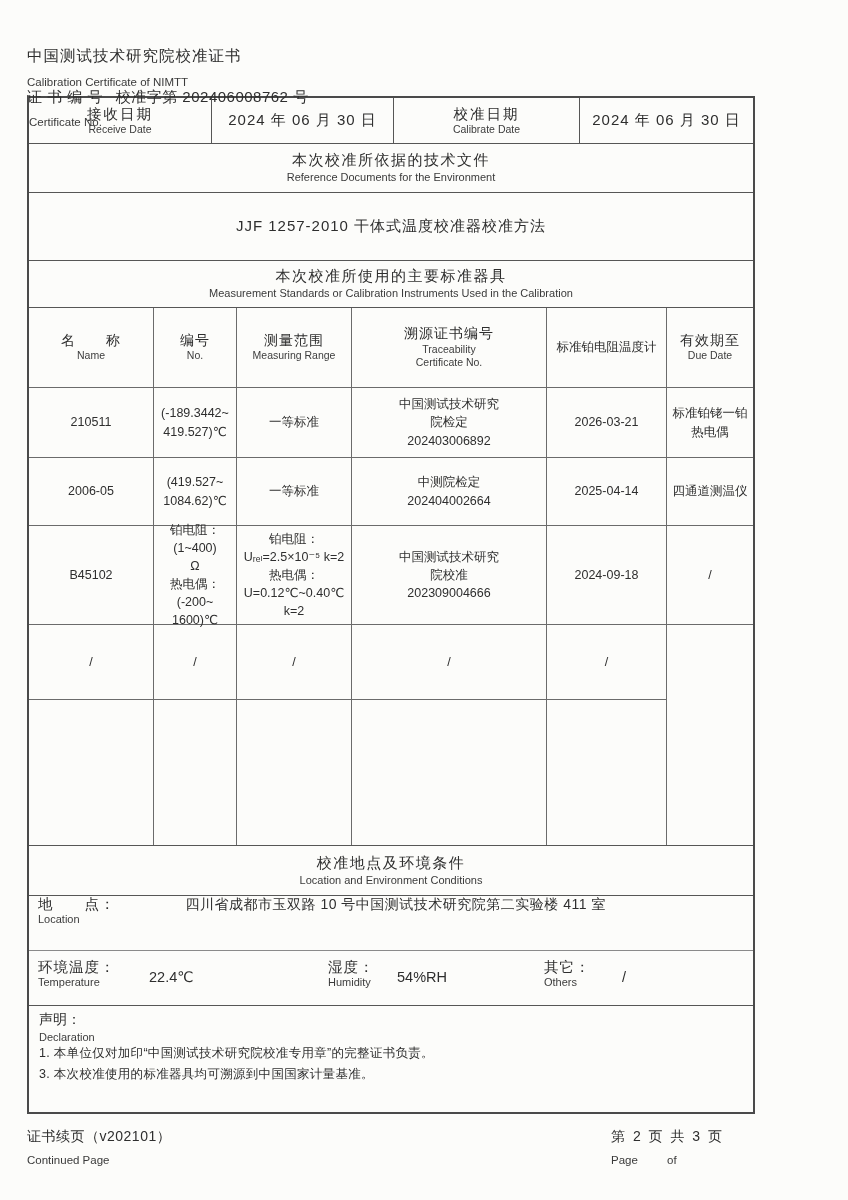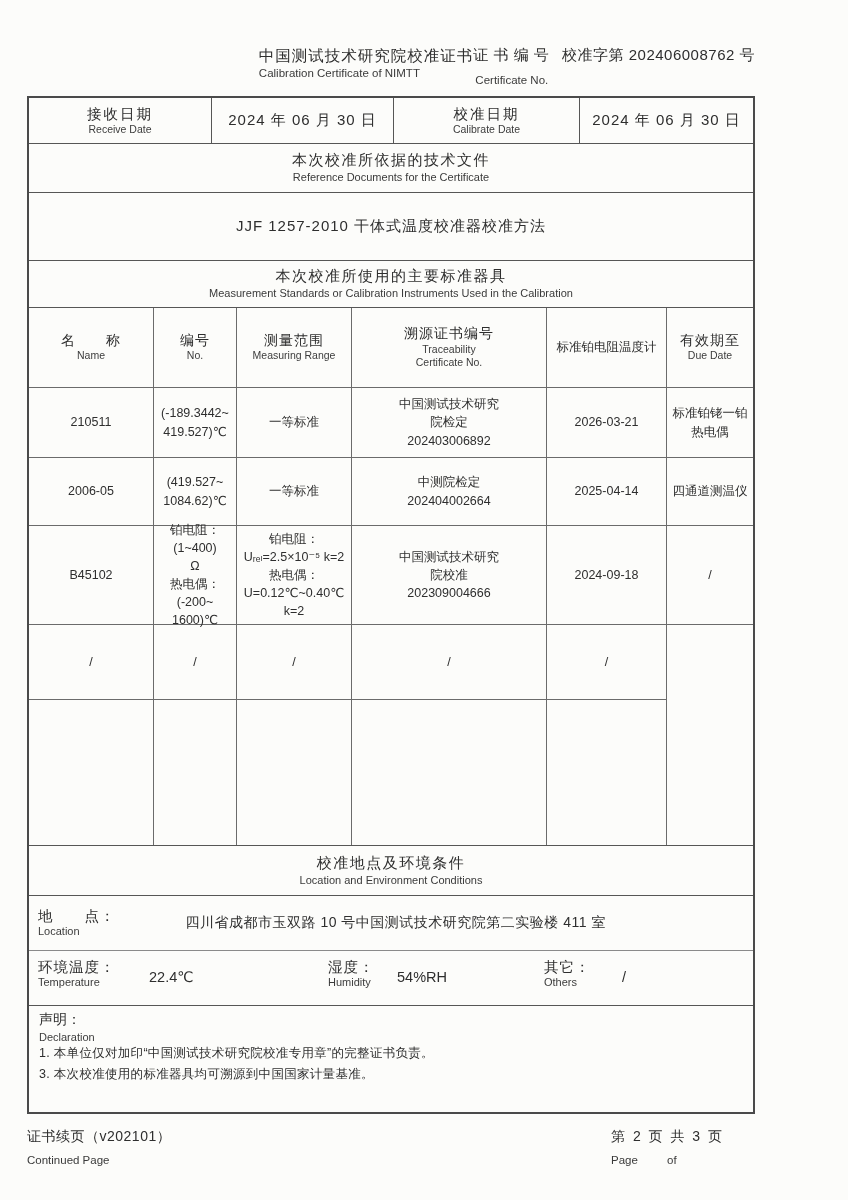--- a/index.html
+++ b/index.html
@@ -6,23 +6,23 @@
   .page {
     position:relative; width:848px; height:1200px; margin:0 auto;
     background:#fcfcfa; color:#2e2e2e;
     font-family:"Liberation Sans","DejaVu Sans",sans-serif;
     overflow:hidden; box-sizing:border-box;
   }
   .page *, .page *:before { box-sizing:border-box; }
   .content { position:absolute; left:27px; top:46px; width:728px; }
 
   
-  .hdr { display:flex; justify-content:flex-end; height:50px; }
+  .hdr { display:flex; justify-content:flex-start; height:50px;flex-direction:column; }
   .hdr-cn { font-size:15.5px; letter-spacing:1px; }
-  .hdr-en { font-size:11.5px; color:#3a3a3a; }
+  .hdr-en { font-size:11.5px; color:#3a3a3a; margin-top:9px; }
   .certno-cn { font-size:15px; letter-spacing:.5px; }
   .certno-en { font-size:11.5px; color:#3a3a3a; margin-top:9px; margin-left:2px; }
 
   
   .frame { border:2px solid #4a4a4a; width:728px; }
   .sect { border-top:1px solid #565656; }
   .sect:first-child { border-top:none; }
 
   
   .date-grid { display:grid; grid-template-columns:183px 182px 186px 173px; height:45px; }
@@ -47,21 +47,21 @@
     display:flex; flex-direction:column; align-items:center; justify-content:center;
     text-align:center; white-space:pre-line; font-size:12.5px; line-height:1.45; padding:2px 3px;
   }
   .std-grid > div:nth-child(6n) { border-right:none; }
   .std-grid > div:nth-last-child(-n+6) { border-bottom:none; }
   .std-grid .h-cn { font-size:14px; letter-spacing:1px; line-height:1.25; white-space:pre-line; }
   .std-grid .h-cn.small { font-size:13px; letter-spacing:0; }
   .std-grid .h-en { font-size:10.5px; color:#3c3c3c; line-height:1.3; white-space:pre-line; }
 
   
-  .loc-row { height:55px; display:flex; align-items:center; }
+  .loc-row { height:55px; display:flex; }
   .lblblk { padding-left:9px; }
   .lblblk .b-cn { font-size:14.5px; letter-spacing:1px; line-height:1.15; }
   .lblblk .b-en { font-size:11px; color:#3c3c3c; line-height:1.2; }
   .loc-val { font-size:14px; margin-left:70px; letter-spacing:.5px; }
   .env-row { height:55px; position:relative; border-top:1px solid #8a8a8a; }
   .env-row .lblblk { position:absolute; top:8px; }
   .env-val { position:absolute; font-size:14.5px; top:18px; }
 
   
   .decl { height:107px; padding:5px 8px 0 10px; }
@@ -112,21 +112,21 @@
           <span class="lbl-cn">校准日期</span>
           <span class="lbl-en">Calibrate Date</span>
         </div>
         <div>
           <span class="date-val">2024 年 06 月 30 日</span>
         </div>
       </div>
 
       <div class="sect sec-title">
         <div class="t-cn">本次校准所依据的技术文件</div>
-        <div class="t-en">Reference Documents for the Certificate</div>
+        <div class="t-en">Reference Documents for the Environment</div>
       </div>
 
       <div class="sect ref-doc">JJF 1257-2010  干体式温度校准器校准方法</div>
 
       <div class="sect sec-title std">
         <div class="t-cn">本次校准所使用的主要标准器具</div>
         <div class="t-en">Measurement Standards or Calibration Instruments Used in the Calibration</div>
       </div>
 
       <div class="sect std-grid">

